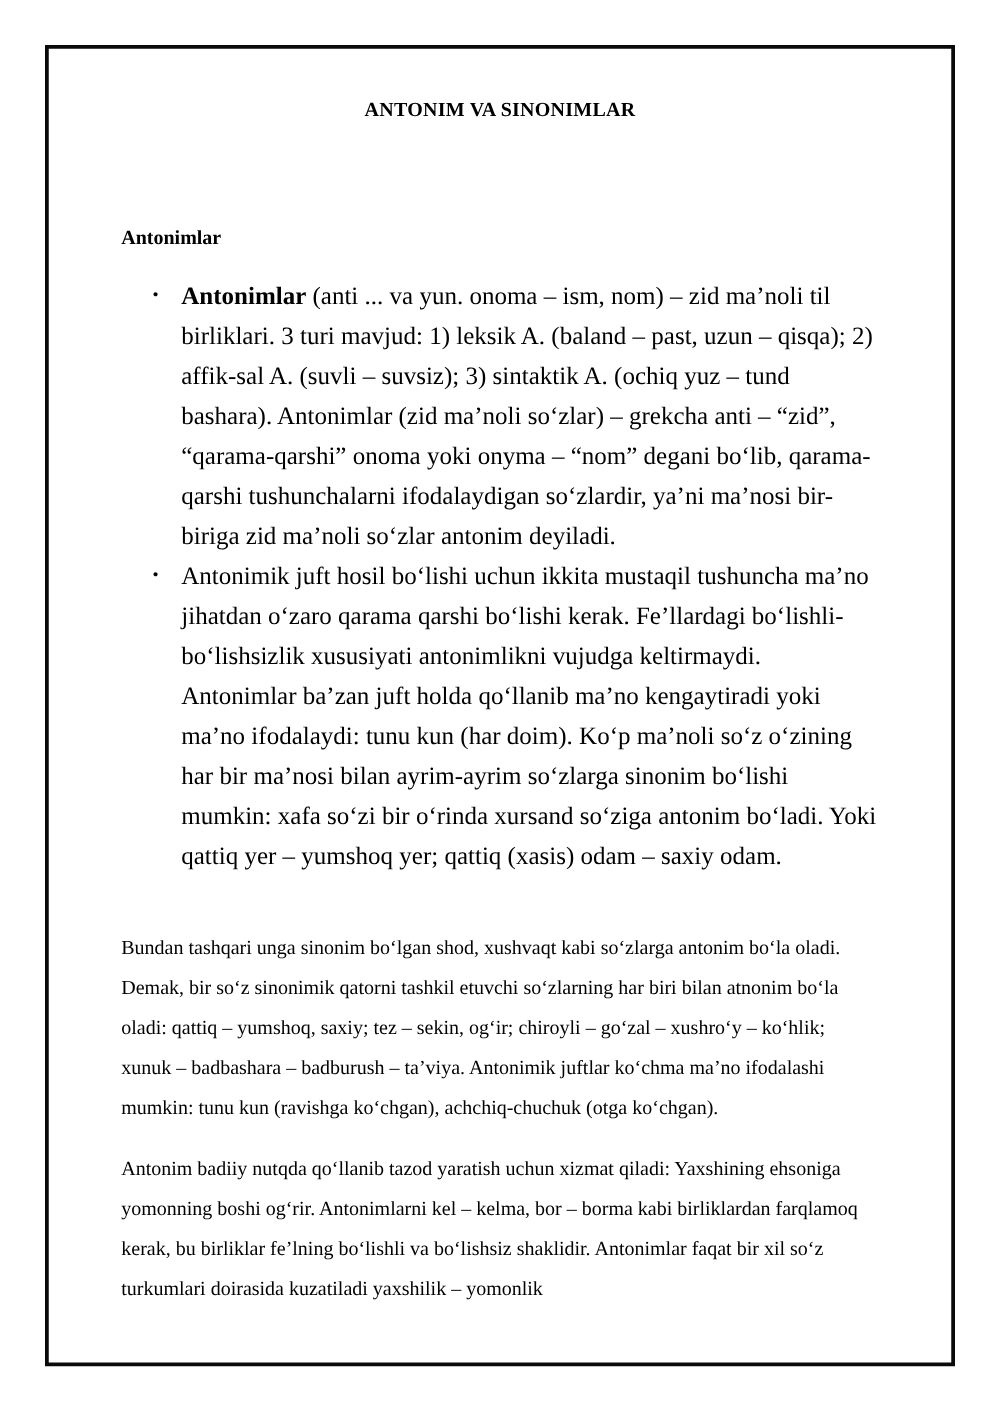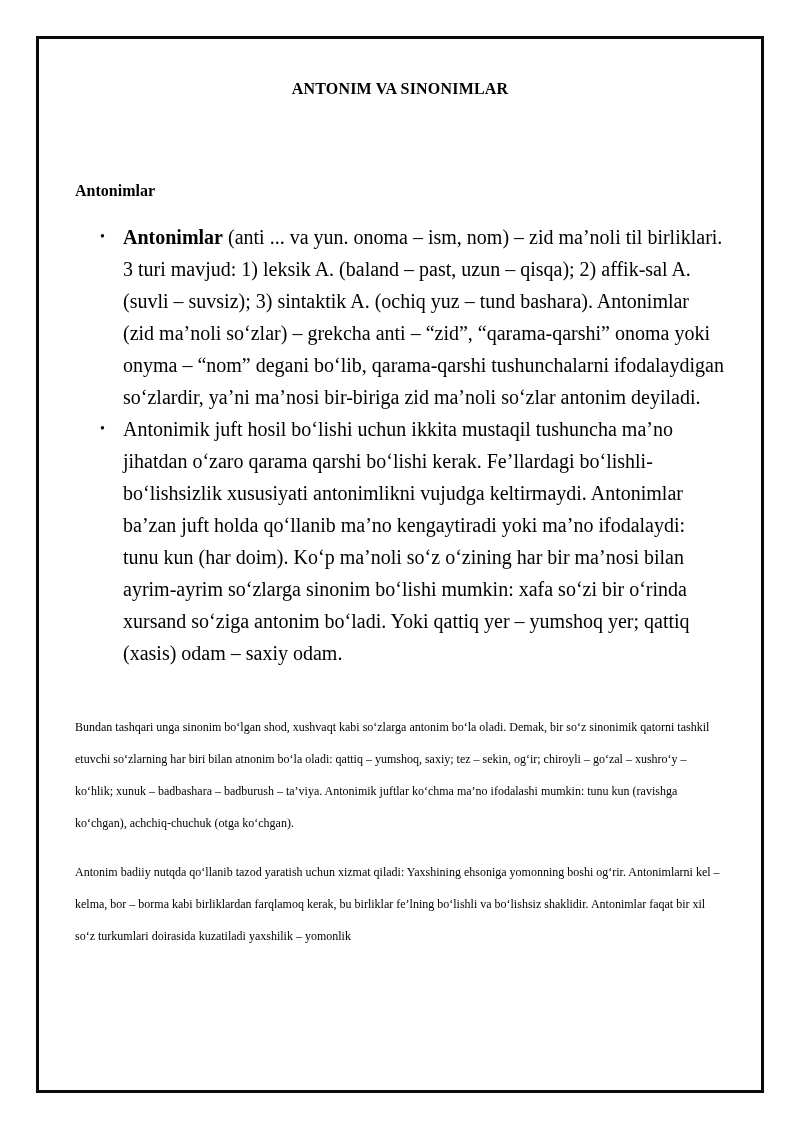--- a/index.html
+++ b/index.html
@@ -17,21 +17,21 @@
     overflow: hidden;
   }
   .frame {
     position: absolute;
     left: 36px;
     top: 36px;
     right: 36px;
     bottom: 38px;
     border: 3px solid #0a0a0a;
     background: #ffffff;
-    padding: 0 36px;
+    padding: 0 58px;
     box-sizing: border-box;
     overflow: hidden;
   }
   h1.doc-title {
     margin: 38px 0 0 0;
     font-size: 16px;
     line-height: 24px;
     font-weight: bold;
     text-align: center;
     letter-spacing: 0.2px;
@@ -61,21 +61,21 @@
     left: -23px;
     top: 0;
     font-size: 14px;
     line-height: 32px;
   }
   .bold-lead {
     font-weight: bold;
   }
   p.body-paragraph {
     margin: 0 0 17px 0;
-    font-size: 12px;
+    font-size: 16px;
     line-height: 32px;
     text-align: left;
   }
 </style>
 </head>
 <body>
 
 <div class="page">
   <div class="frame">
 

